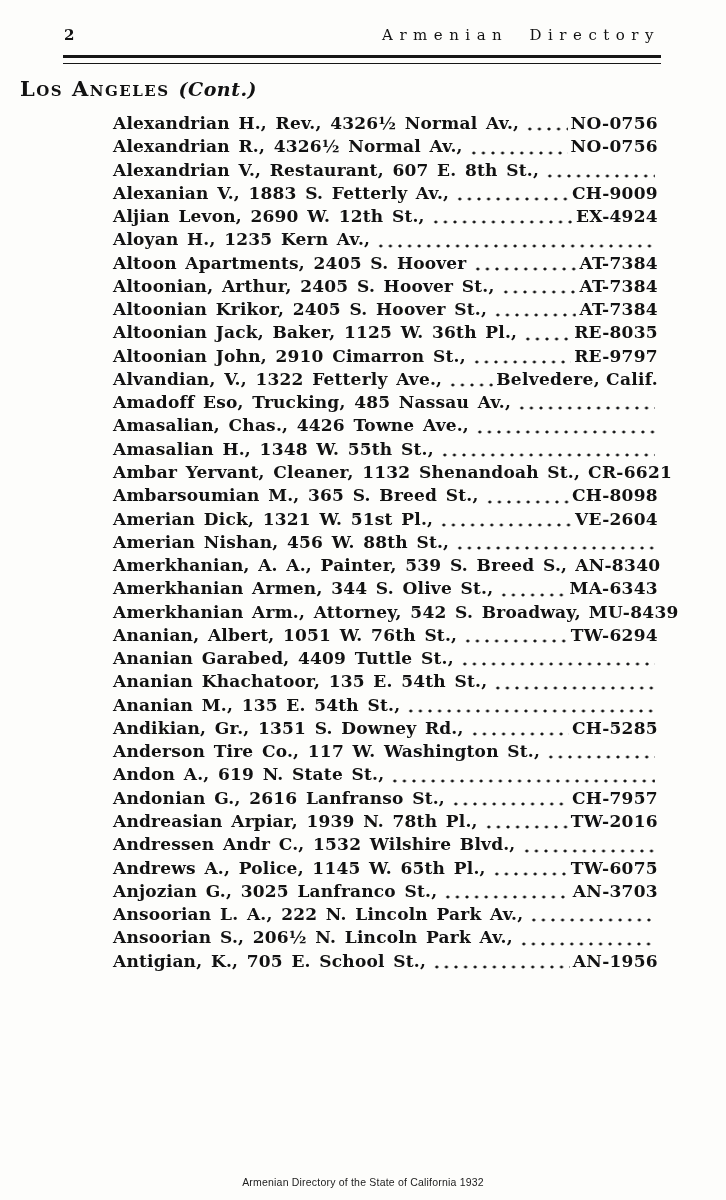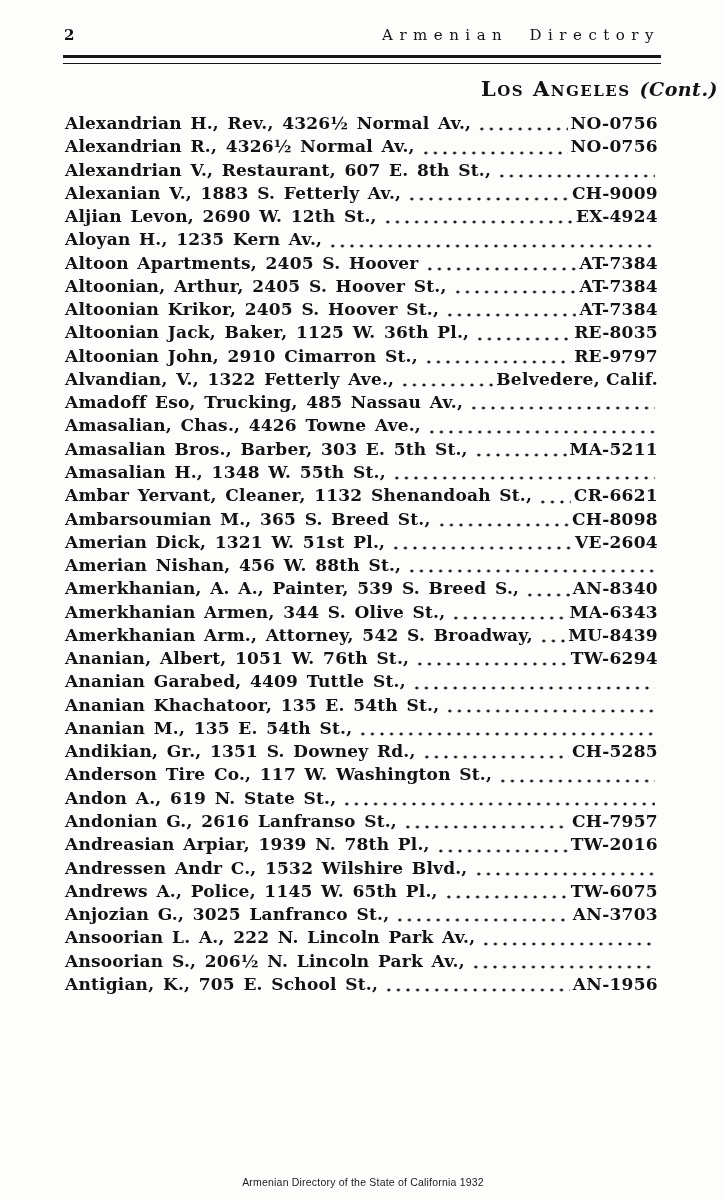--- a/index.html
+++ b/index.html
@@ -34,21 +34,21 @@
   .double-rule {
     position: absolute;
     left: 63px; right: 65px; top: 55px;
     height: 5px;
     border-top: 3px solid #161616;
     border-bottom: 1px solid #161616;
   }
   .section-heading {
     position: absolute;
     left: 0; right: 8px; top: 76px;
-    text-align: right;
+    text-align: left;
     font-weight: 700;
     white-space: nowrap;
     padding-left: 20px;
   }
   .section-title {
     font-size: 21px;
     font-variant: small-caps;
     letter-spacing: 1.5px;
   }
   .section-cont {
@@ -67,20 +67,21 @@
     height: 23.27px;
     line-height: 23.27px;
     font-size: 17px;
     font-weight: 700;
     white-space: nowrap;
   }
   .entry-text {
     flex: 0 0 auto;
     word-spacing: 2.5px;
     letter-spacing: 0.2px;
+    margin-left: 48px;
   }
   .leader {
     flex: 1 1 auto;
     position: relative;
     align-self: stretch;
     min-width: 8px;
   }
   .leader::after {
     content: "";
     position: absolute;
@@ -186,25 +187,20 @@
       <span class="entry-text">Amadoff Eso, Trucking, 485 Nassau Av.,</span>
       <span class="leader"></span>
 
     </div>
       <div class="entry">
       <span class="entry-text">Amasalian, Chas., 4426 Towne Ave.,</span>
       <span class="leader"></span>
 
     </div>
       <div class="entry">
-      <span class="entry-text">Amasalian Bros., Barber, 303 E. 5th St.,</span>
-      <span class="leader"></span>
-      <span class="entry-phone">MA-5211</span>
-    </div>
-      <div class="entry">
       <span class="entry-text">Amasalian H., 1348 W. 55th St.,</span>
       <span class="leader"></span>
 
     </div>
       <div class="entry">
       <span class="entry-text">Ambar Yervant, Cleaner, 1132 Shenandoah St.,</span>
       <span class="leader"></span>
       <span class="entry-phone">CR-6621</span>
     </div>
       <div class="entry">

